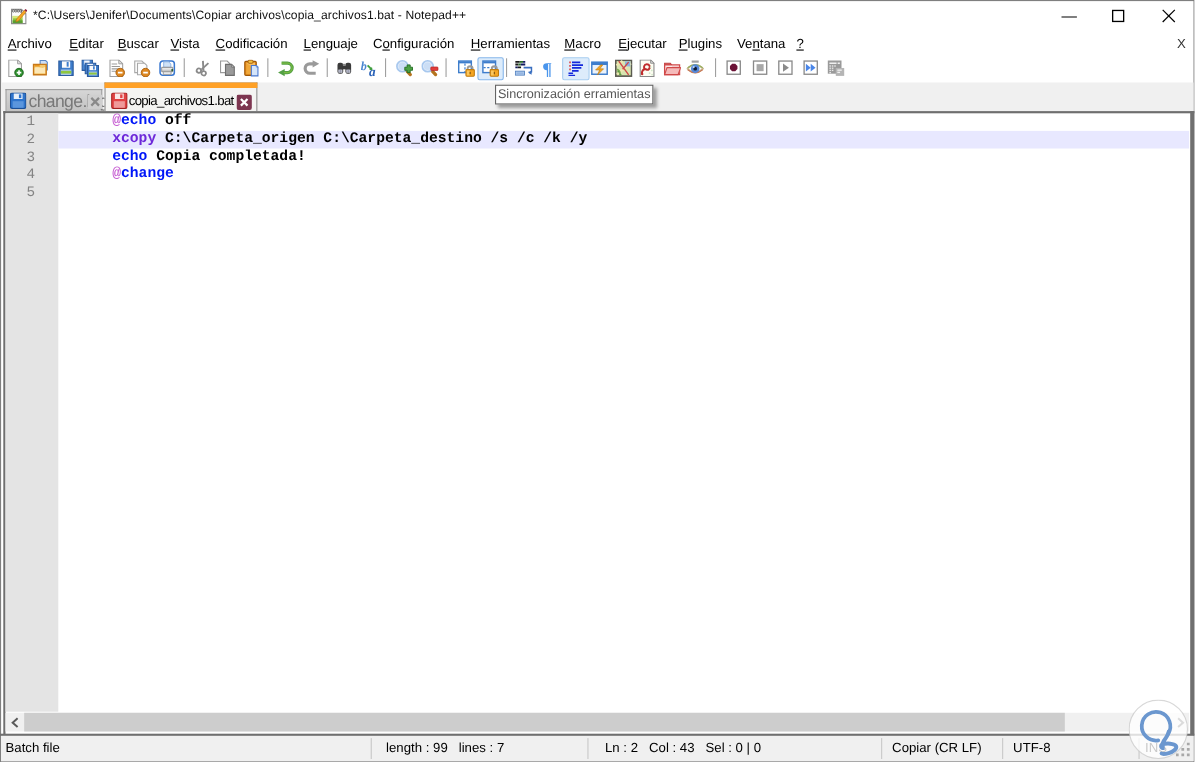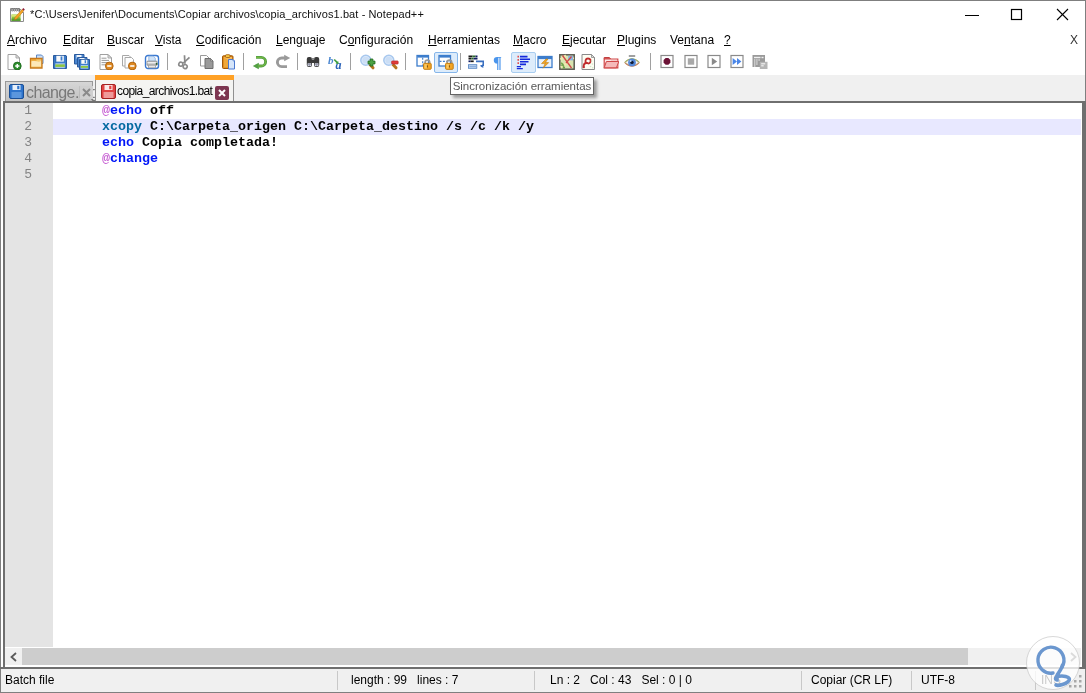--- a/index.html
+++ b/index.html
@@ -30,21 +30,21 @@
   #editor{position:absolute;left:3px;top:101px;width:1083px;height:567px;background:#fff;
           border-top:2px solid #6f6f6f;border-left:2px solid #6f6f6f;box-sizing:border-box;}
   #editright{position:absolute;left:1082px;top:101px;width:4px;height:567px;background:#6f6f6f;}
   #editbottom{position:absolute;left:0px;top:667px;width:1086px;height:2px;background:#6f6f6f;}
   #gutter{position:absolute;left:5px;top:103px;width:48px;height:544px;background:#e4e4e4;}
   .ln{position:absolute;width:27px;text-align:right;font-family:"Liberation Mono",monospace;
       font-size:13px;color:#848484;height:16px;line-height:16px;left:5px;}
   #cursorline{position:absolute;left:53px;top:119px;width:1028px;height:16px;background:#e8e8ff;}
   .code{position:absolute;left:54px;height:16px;line-height:16px;white-space:pre;
         font-family:"Liberation Mono",monospace;font-size:13.333px;font-weight:bold;color:#000;margin-left:48px;}
-  .kw{color:#0016f8;} .at{color:#c75fd3;} .xc{color:#0369a1;}
+  .kw{color:#0016f8;} .at{color:#c75fd3;} .xc{color:#6d28d9;}
   
   #hscroll{position:absolute;left:5px;top:648px;width:1076px;height:17px;background:#f0f0f0;}
   #hthumb{position:absolute;left:17px;top:0px;width:946px;height:17px;background:#cdcdcd;}
   
   #status{position:absolute;left:1px;top:669px;width:1084px;height:23px;background:#f0f0f0;font-size:12px;color:#000;}
   #status span{position:absolute;top:4px;white-space:pre;text-align:right;}
   .ssep{position:absolute;top:2px;width:1px;height:19px;background:#c8c8c8;}
   
   #tooltip{position:absolute;left:450px;top:77px;width:144px;height:18px;background:#fff;
            border:1px solid #646464;box-sizing:border-box;box-shadow:3px 3px 3px rgba(0,0,0,0.35);

